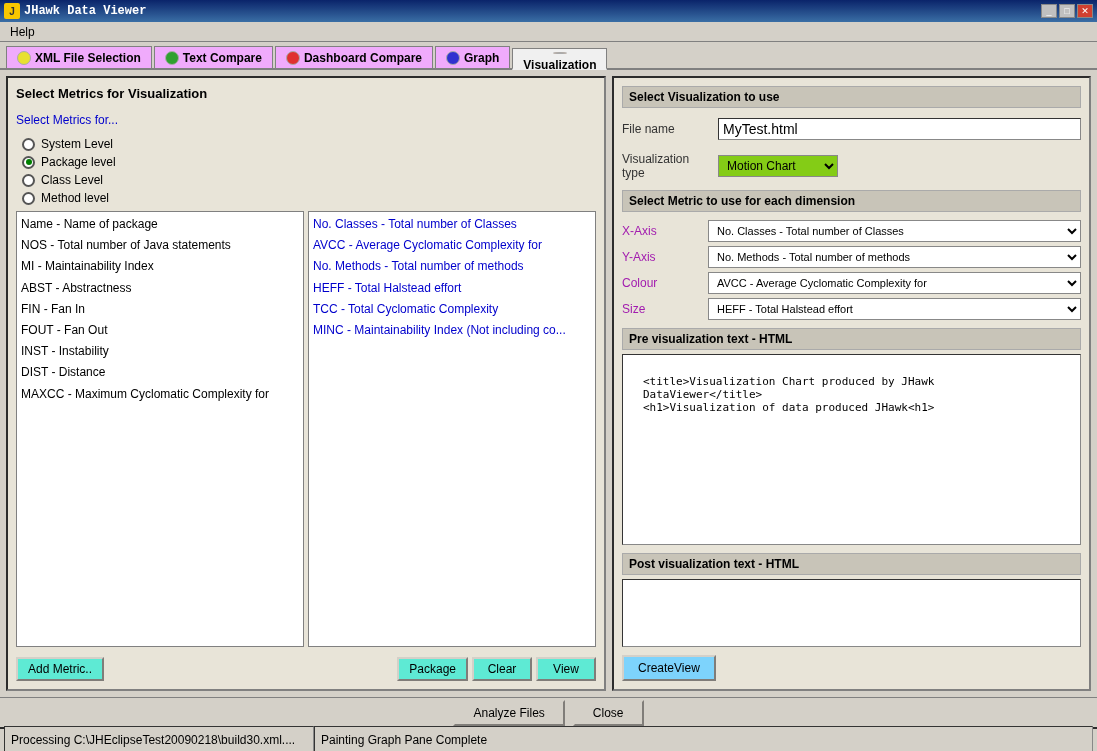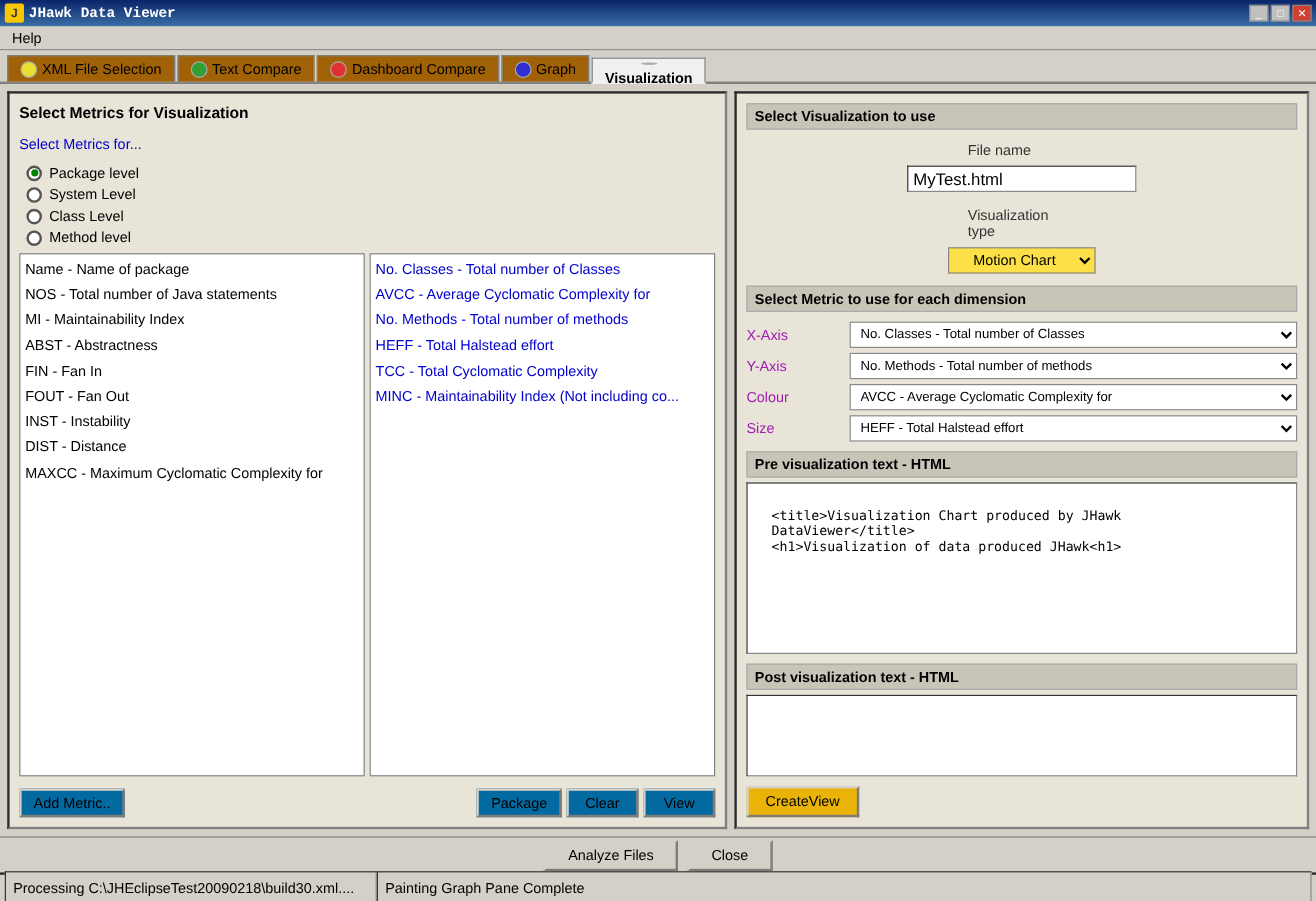--- a/index.html
+++ b/index.html
@@ -39,27 +39,28 @@
       display: flex;
       align-items: flex-end;
       padding: 0 6px;
       gap: 2px;
       border-bottom: 2px solid #808080;
     }
     .tab {
       padding: 3px 10px;
       border: 1px solid #808080;
       border-bottom: none;
-      background: #a16207;
+      background: #f0abfc;
       cursor: pointer;
       display: flex;
       align-items: center;
       gap: 4px;
       height: 22px;
       font-size: 12px;
+      font-weight: bold;
     }
     .tab.active {
       background: #f0f0f0;
       border-bottom: 2px solid #f0f0f0;
       margin-bottom: -2px;
       z-index: 1;
       font-weight: bold;
       flex-direction: column;
     }
     .tab-icon { width: 14px; height: 14px; border-radius: 50%; display: inline-block; }
@@ -134,21 +135,21 @@
     .list-buttons {
       display: flex;
       gap: 4px;
       justify-content: flex-end;
       align-items: center;
       padding-top: 4px;
     }
     .add-btn, .remove-btn, .clear-btn, .view-btn {
       padding: 3px 10px;
       border: 2px outset #d4d0c8;
-      background: #0369a1;
+      background: #5eead4;
       cursor: pointer;
       font-size: 12px;
       min-width: 60px;
     }
     .add-btn { margin-right: auto; }
 
     
     .right-panel {
       flex: 1;
       border: 2px inset #808080;
@@ -165,41 +166,40 @@
       padding: 3px 6px;
       font-weight: bold;
       font-size: 12px;
     }
 
     .form-row {
       display: flex;
       align-items: center;
       gap: 6px;
       padding: 2px 0;
-      flex-direction: column;
     }
     .form-label { width: 90px; color: #333; font-size: 12px; flex-shrink: 0; }
     .form-input {
       flex: 1;
       padding: 2px 4px;
       border: 1px inset #888;
       background: white;
       font-size: 14px;
       height: 22px;
     }
 
     .viz-type-select {
       display: flex;
       align-items: center;
       gap: 4px;
     }
     .viz-select {
-      padding: 2px 16px;
+      padding: 2px 4px;
       border: 1px solid #888;
-      background: #fde047;
+      background: #84cc16;
       font-size: 12px;
       height: 22px;
       min-width: 120px;
     }
 
     .dimension-grid {
       display: grid;
       grid-template-columns: 80px 1fr;
       gap: 4px 6px;
       align-items: center;
@@ -221,21 +221,21 @@
       background: white;
       resize: none;
       font-size: 11px;
       padding: 20px;
       font-family: monospace;
     }
 
     .create-view-btn {
       padding: 4px 14px;
       border: 2px outset #d4d0c8;
-      background: #eab308;
+      background: #7dd3fc;
       cursor: pointer;
       font-size: 12px;
       align-self: flex-start;
     }
 
     
     .bottom-bar {
       height: 30px;
       background: #d4d0c8;
       display: flex;
@@ -320,26 +320,26 @@
 
 <div class="main-content">
 
   <div class="left-panel">
     <div class="panel-title">Select Metrics for Visualization</div>
 
     <div class="section-label">Select Metrics for...</div>
 
     <div class="radio-group">
       <label class="radio-item">
+        <div class="radio-circle"></div>
+        <span>System Level</span>
+      </label>
+      <label class="radio-item">
         <div class="radio-circle selected"></div>
         <span>Package level</span>
-      </label>
-      <label class="radio-item">
-        <div class="radio-circle"></div>
-        <span>System Level</span>
       </label>
       <label class="radio-item">
         <div class="radio-circle"></div>
         <span>Class Level</span>
       </label>
       <label class="radio-item">
         <div class="radio-circle"></div>
         <span>Method level</span>
       </label>
     </div>

